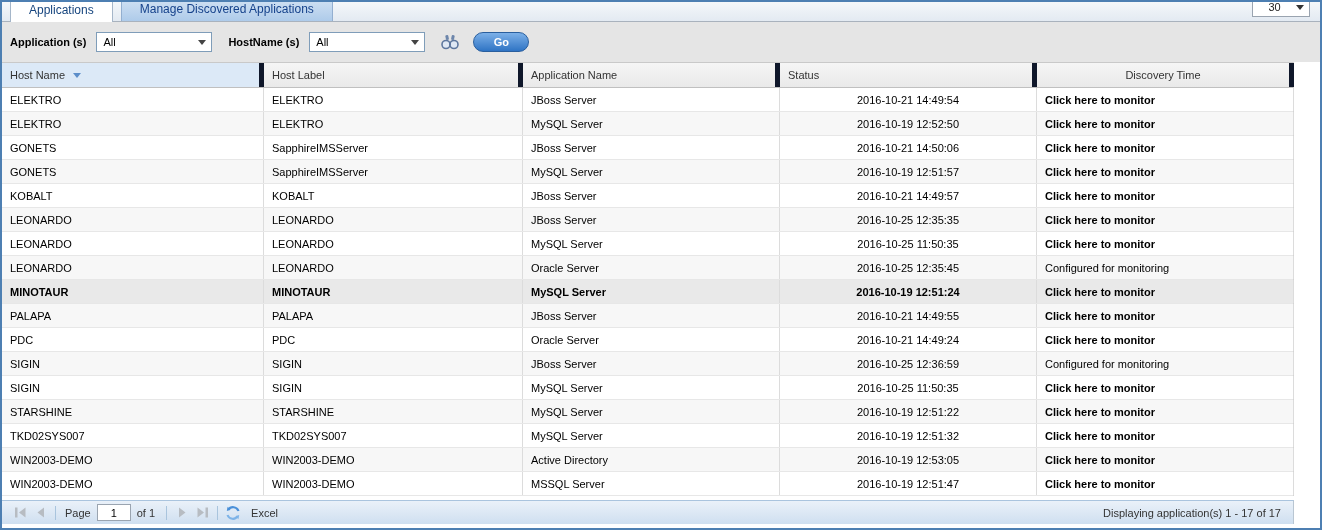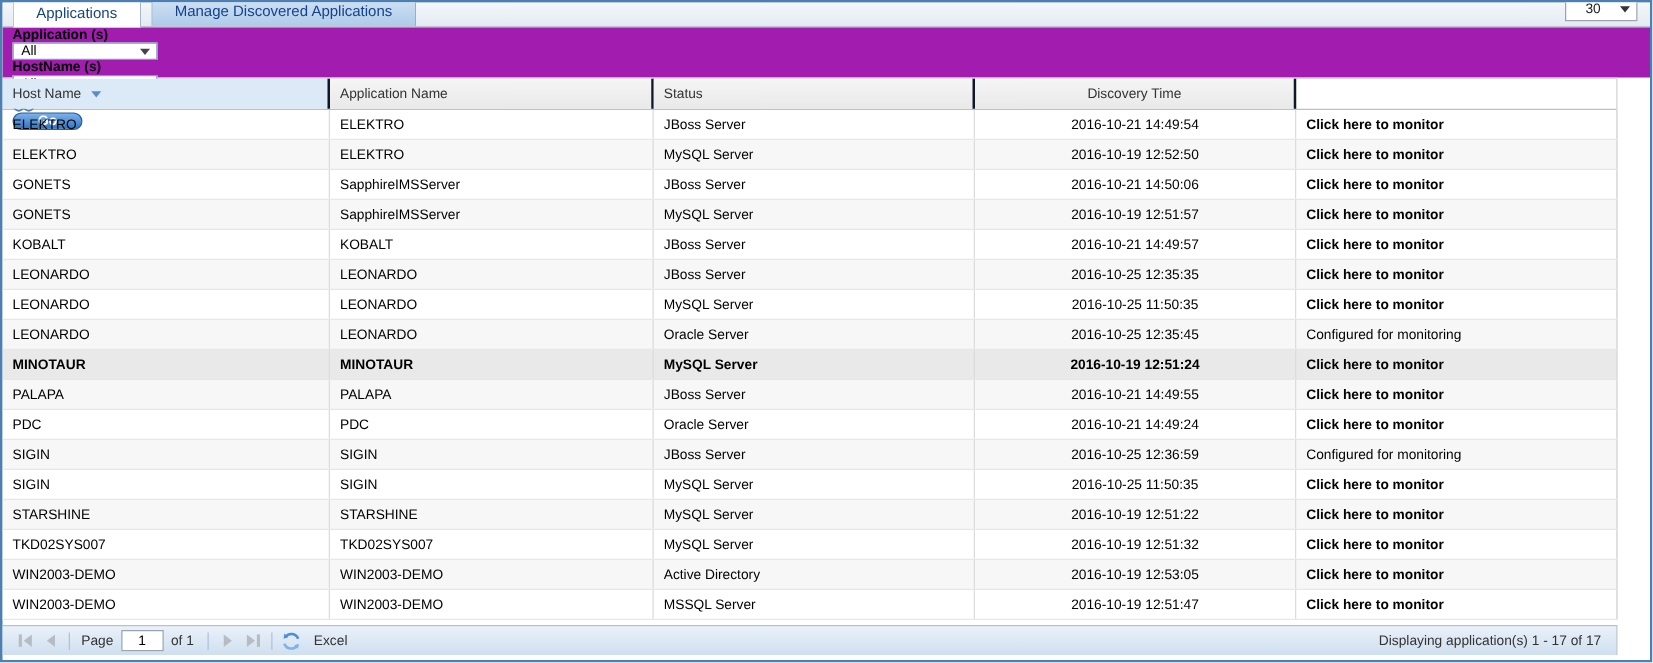--- a/index.html
+++ b/index.html
@@ -10,33 +10,33 @@
   .tabbar { height:20px; background:linear-gradient(to bottom,#f4f7fa,#e3eaf2); border-bottom:1px solid #a9b2bd; display:flex; align-items:flex-end; padding-left:8px; }
   .tab { height:24px; line-height:22px; padding:0 18px; font-size:12px; border:1px solid #93afd0; border-bottom:none; border-radius:4px 4px 0 0; margin-right:8px; cursor:pointer; white-space:nowrap; }
   .tab.active { background:#fff; color:#16457e; position:relative; top:1px; border-color:#a5b6c9; }
   .tab.inactive { background:linear-gradient(to bottom,#d2e2f3,#aecbea); color:#15428b; }
   .tab-fill { flex:1; display:flex; justify-content:flex-end; align-items:center; height:28px; padding-right:10px; }
   .pagesize { width:58px; height:19px; background:#fff; border:1px solid #9aa4b0; display:flex; align-items:center; font-size:11px; color:#222; cursor:pointer; }
   .pagesize .val { flex:1; text-align:center; }
   .arrow-down { width:0; height:0; border-left:4px solid transparent; border-right:4px solid transparent; border-top:5px solid #333; margin-right:5px; }
 
   
-  .filterbar { height:40px; background:#a21caf; display:flex; padding-left:8px; font-size:11px;flex-direction:column; }
+  .filterbar { height:40px; background:#e5e5e5; display:flex; align-items:center; padding-left:8px; font-size:11px; }
   .flabel { font-weight:bold; color:#000; margin-right:10px; white-space:nowrap; }
   .selectbox { width:116px; height:20px; border:1px solid #7f9db9; background:#fff; display:flex; align-items:center; margin-right:16px; cursor:pointer; }
   .selectbox .val { flex:1; padding-left:6px; color:#000; }
   .selectbox .arrow-down { border-top-color:#444; }
   .binocs { margin-right:14px; cursor:pointer; display:flex; align-items:center; }
   .go-btn { width:56px; height:20px; border:1px solid #2a5f9e; border-radius:10px; background:linear-gradient(to bottom,#7cb0e8,#2f74c4); color:#fff; font-size:11px; font-weight:bold; cursor:pointer; font-family:"Liberation Sans", sans-serif; }
 
   
   .grid { width:1292px; border-right:1px solid #d4d4d4; }
   .trow { display:grid; grid-template-columns:262px 259px 257px 257px 257px; }
   .thead { height:26px; border-top:1px solid #c9c9c9; border-bottom:1px solid #c0c0c0; }
-  .th { background:linear-gradient(to bottom,#f5f5f5,#e9e9e9); border-right:2px solid #0f172a; font-size:11px; color:#333; display:flex; align-items:center; padding:0 8px; cursor:pointer; }
+  .th { background:linear-gradient(to bottom,#f5f5f5,#e9e9e9); border-right:5px solid #0f172a; font-size:11px; color:#333; display:flex; align-items:center; padding:0 8px; cursor:pointer; }
   .th.sorted { background:#dce9f7; }
   .th.center { justify-content:center; }
   .sort-arrow { width:0; height:0; border-left:4px solid transparent; border-right:4px solid transparent; border-top:5px solid #5b8dc9; margin-left:8px; }
   .tbody .trow { height:24px; border-bottom:1px solid #e7e7e7; background:#fff; }
   .tbody .trow:nth-child(even) { background:#f7f7f7; }
   .tbody .trow.highlight { background:#e9e9e9; font-weight:bold; }
   .td { font-size:11px; color:#000; display:flex; align-items:center; padding:0 8px; border-right:1px solid #dcdcdc; overflow:hidden; white-space:nowrap; }
   .td.center { justify-content:center; }
   .td.status-link { font-weight:bold; cursor:pointer; }
 
@@ -93,20 +93,23 @@
     <button class="go-btn">Go</button>
   </div>
 
   <div class="grid">
     <div class="thead trow">
       <div class="th sorted">
         <span>Host Name</span>
         <span class="sort-arrow"></span>
       </div>
       <div class="th">
+        <span>Host Label</span>
+      </div>
+      <div class="th">
         <span>Application Name</span>
       </div>
       <div class="th">
         <span>Status</span>
       </div>
       <div class="th center">
         <span>Discovery Time</span>
       </div>
     </div>
     <div class="tbody" id="tbody">

